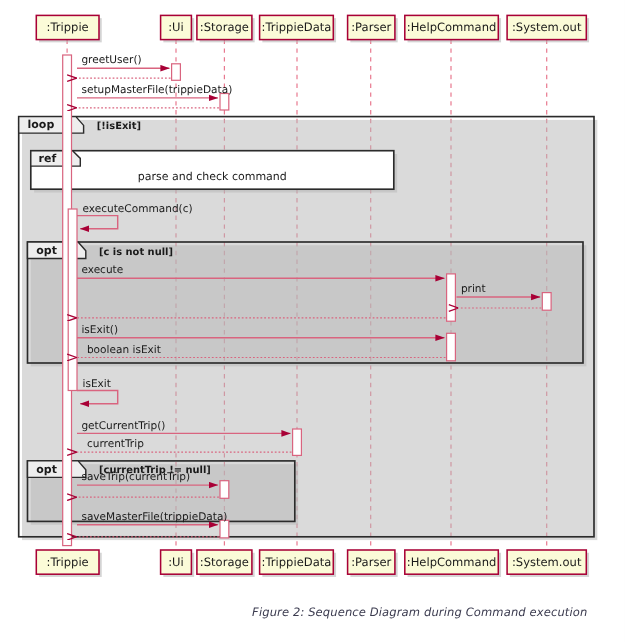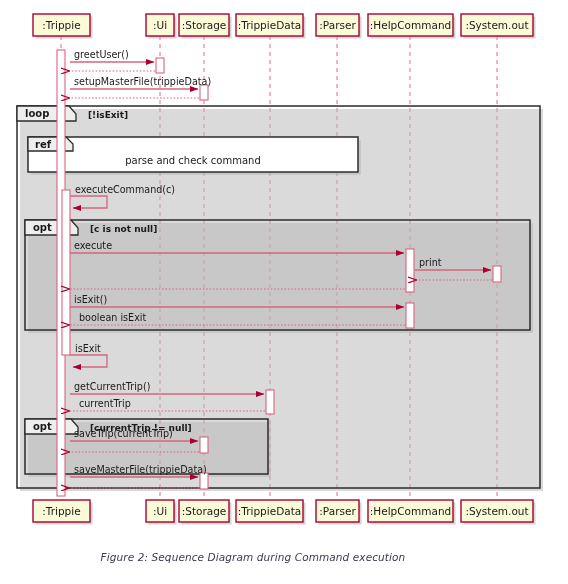--- a/index.html
+++ b/index.html
@@ -108,26 +108,27 @@
     font-size: 10px;
     fill: #1a1a1a;
     text-anchor: middle;
     dominant-baseline: middle;
   }
   #figure-caption {
     position: absolute;
     left: 0;
     top: 551px;
     width: 506px;
-    text-align: center;
+    text-align: right;
     font-family: "DejaVu Sans", "Liberation Sans", sans-serif;
     font-size: 10.5px;
     font-style: italic;
     color: #3b3b4f;
     letter-spacing: 0.1px;
+    padding-left: 28px;
   }
 </style>
 </head>
 <body>
 
 <div id="diagram-root">
   <svg id="seq-svg" viewBox="0 0 568 584" xmlns="http://www.w3.org/2000/svg">
     <defs>
       <marker id="arrow-solid" markerWidth="9" markerHeight="9" refX="8.2" refY="3.2" orient="auto" markerUnits="userSpaceOnUse">
         <path d="M0,0.2 L8.6,3.2 L0,6.2 z" fill="#A80036"></path>

